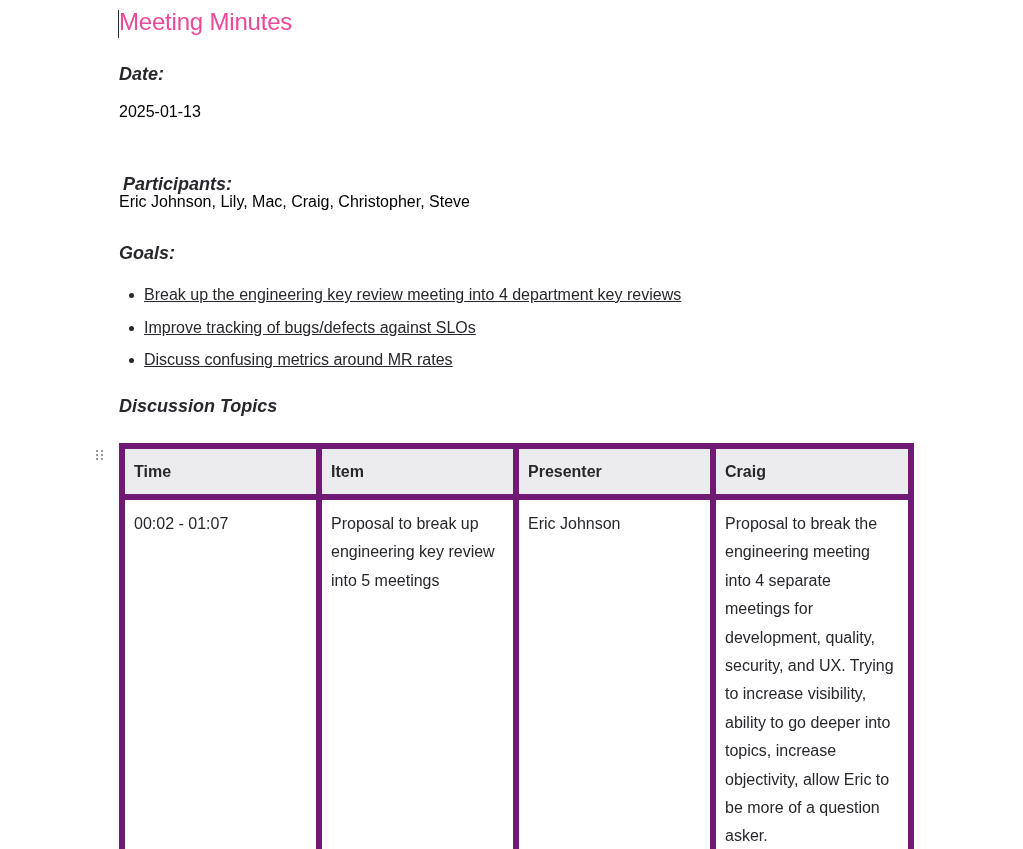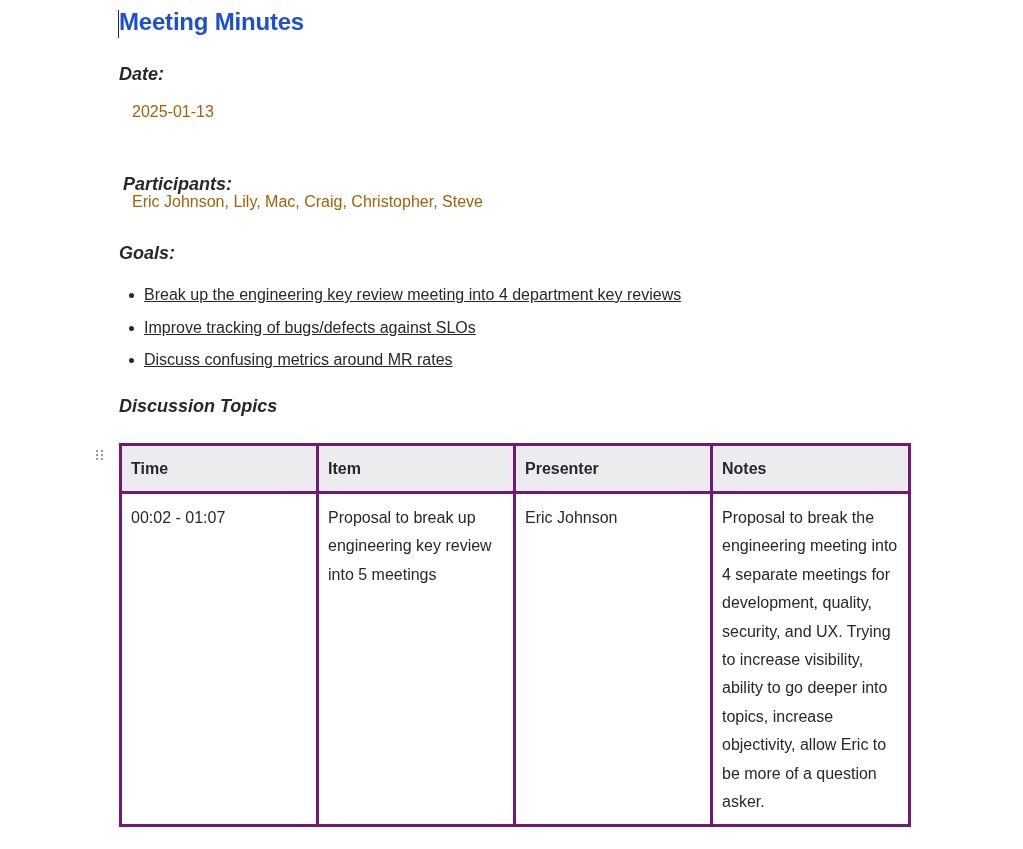--- a/index.html
+++ b/index.html
@@ -19,22 +19,22 @@
       position: absolute;
       left: 119px;
       top: 0;
       width: 789px;
     }
     .title {
       position: absolute;
       left: 0;
       top: 8px;
       font-size: 24px;
-      font-weight: bold;
-      color: #1d4ed8;
+      font-weight: normal;
+      color: #ec4899;
       letter-spacing: -0.2px;
       white-space: nowrap;
     }
     .caret {
       position: absolute;
       left: -1px;
       top: 10px;
       width: 1px;
       height: 28px;
       background: #28272d;
@@ -43,23 +43,23 @@
       position: absolute;
       left: 0;
       font-size: 18px;
       font-weight: bold;
       color: #28272d;
       white-space: nowrap;
       font-style: italic;
     }
     .para {
       position: absolute;
-      left: 13px;
+      left: 0;
       font-size: 16px;
-      color: #a16207;
+      color: #000000;
       white-space: nowrap;
     }
     .goals {
       position: absolute;
       left: 0;
       top: 279px;
       margin: 0;
       padding: 0;
       list-style: none;
     }
@@ -105,21 +105,21 @@
       position: absolute;
       left: 119px;
       top: 443px;
       width: 789px;
       border-collapse: collapse;
       table-layout: fixed;
       font-size: 16px;
       color: #28272d;
     }
     table.topics th, table.topics td {
-      border: 3px solid #701a75;
+      border: 6px solid #701a75;
       text-align: left;
       vertical-align: top;
       padding: 0 9px;
     }
     table.topics th {
       background: #ececef;
       font-weight: bold;
       height: 45px;
       vertical-align: middle;
       padding-top: 0;
@@ -181,21 +181,21 @@
     <col class="c1">
       <col class="c2">
       <col class="c3">
       <col class="c4">
   </colgroup>
   <thead>
     <tr>
       <th>Time</th>
       <th>Item</th>
       <th>Presenter</th>
-      <th>Notes</th>
+      <th>Craig</th>
     </tr>
   </thead>
   <tbody>
     <tr>
       <td>00:02 - 01:07</td>
       <td>Proposal to break up engineering key review into 5 meetings</td>
       <td>Eric Johnson</td>
       <td>Proposal to break the engineering meeting into 4 separate meetings for development, quality, security, and UX. Trying to increase visibility, ability to go deeper into topics, increase objectivity, allow Eric to be more of a question asker.</td>
     </tr>
   </tbody>

